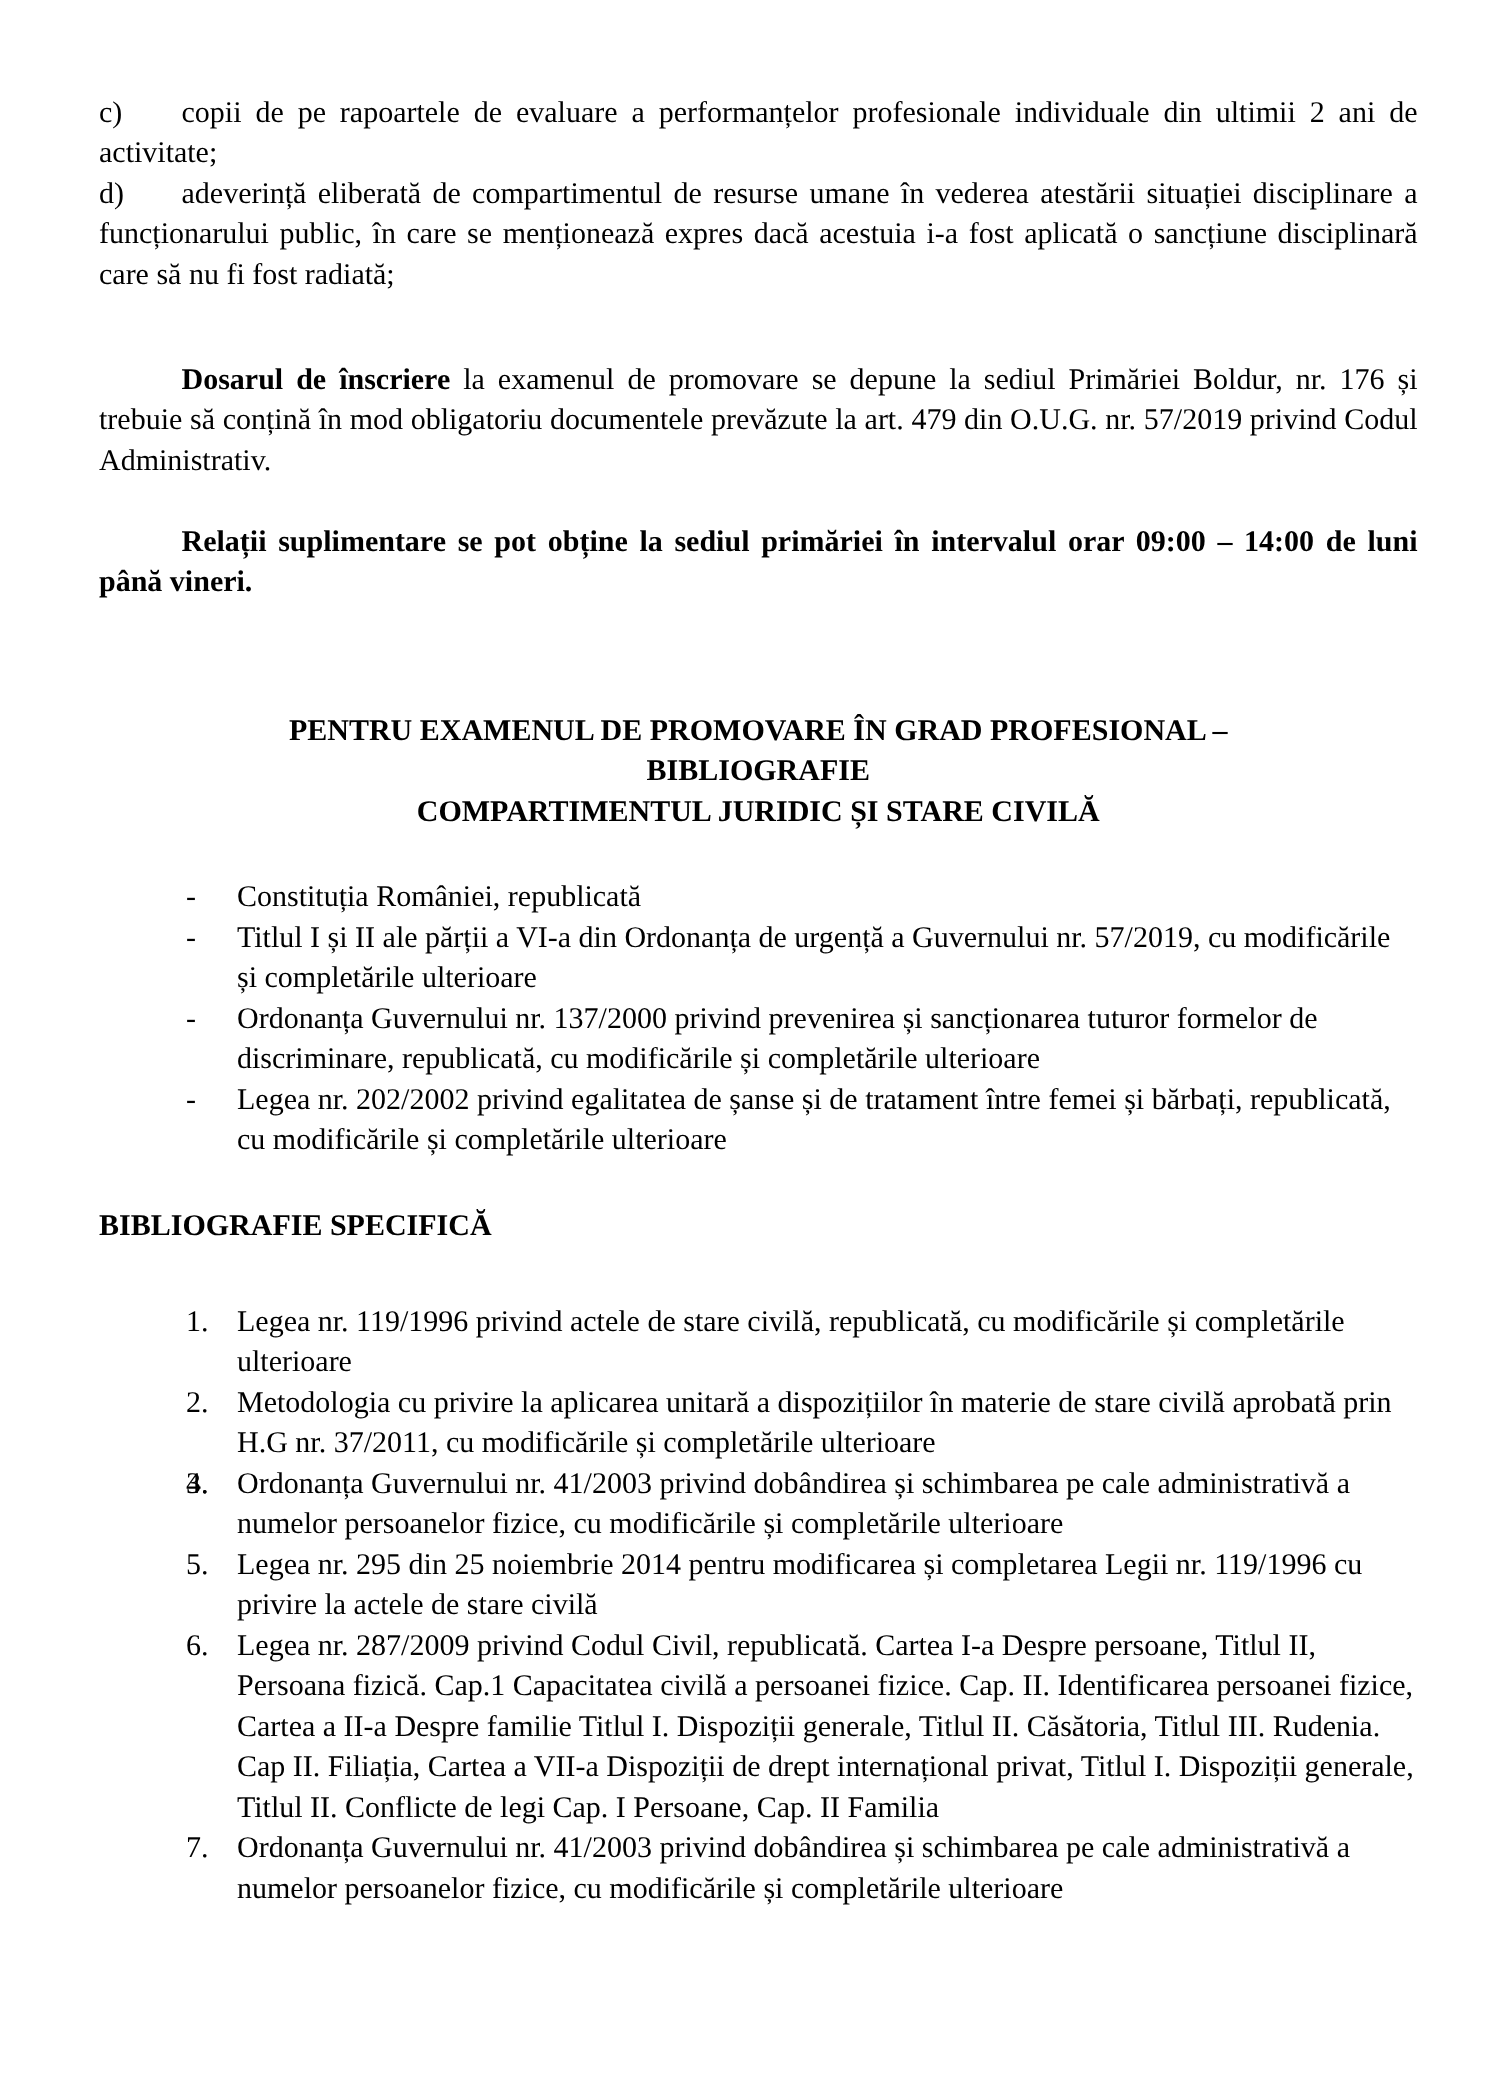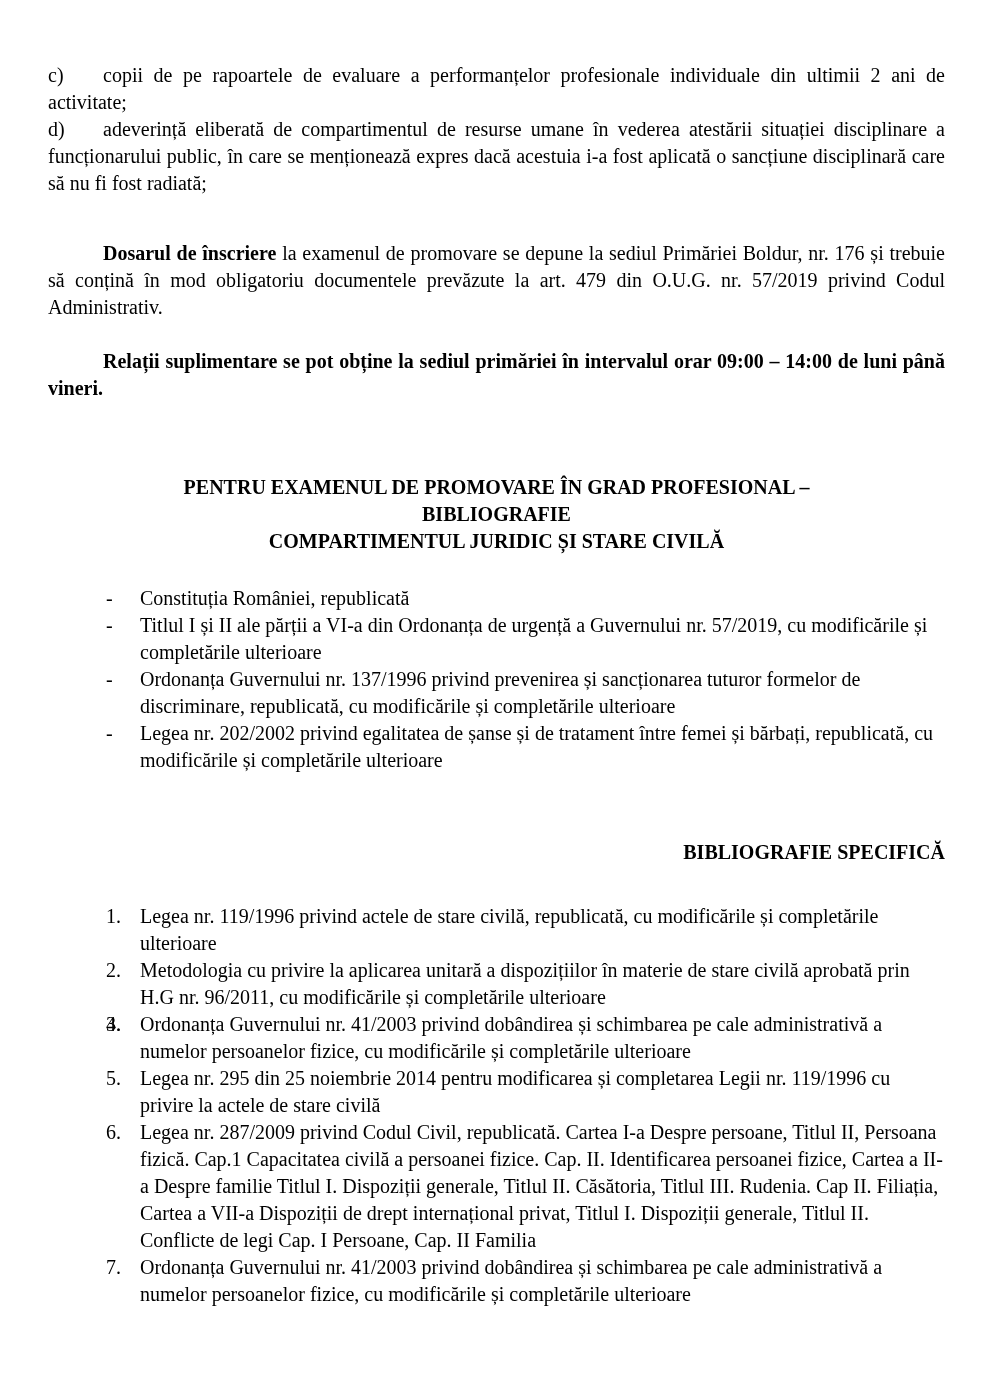--- a/index.html
+++ b/index.html
@@ -12,21 +12,21 @@
     width: 990px;
     height: 1400px;
     margin: 0 auto;
     background: #ffffff;
     color: #000000;
     font-family: "Liberation Serif", "DejaVu Serif", serif;
     font-size: 20px;
     line-height: 27px;
     overflow: hidden;
     box-sizing: border-box;
-    padding: 62px 45px 0 48px;
+    padding: 62px 45px 0 66px;
   }
   p { margin: 0; }
 
   
   .intro-par {
     text-align: justify;
   }
   .intro-label {
     display: inline-block;
     width: 55px;
@@ -46,22 +46,22 @@
   }
   .bold { font-weight: bold; }
 
   
   .biblio-title {
     margin-top: 72px;
     text-align: center;
     font-weight: bold;
   }
   .specific-title {
-    margin-top: 65px;
-    text-align: right;
+    margin-top: 30px;
+    text-align: left;
     font-weight: bold;
   }
 
   
   .list { margin-top: 30px; }
   .num-list { margin-top: 37px; }
   .li {
     position: relative;
     padding-left: 92px;
     text-align: left;
@@ -95,38 +95,38 @@
     <div class="li">
       <span class="marker">-</span>
       <span>Constituția României, republicată</span>
     </div>
     <div class="li">
       <span class="marker">-</span>
       <span>Titlul I și II ale părții a VI-a din Ordonanța de urgență a Guvernului nr. 57/2019, cu modificările și completările ulterioare</span>
     </div>
     <div class="li">
       <span class="marker">-</span>
-      <span>Ordonanța Guvernului nr. 137/1996 privind prevenirea și sancționarea tuturor formelor de discriminare, republicată, cu modificările și completările ulterioare</span>
+      <span>Ordonanța Guvernului nr. 137/2000 privind prevenirea și sancționarea tuturor formelor de discriminare, republicată, cu modificările și completările ulterioare</span>
     </div>
     <div class="li">
       <span class="marker">-</span>
       <span>Legea nr. 202/2002 privind egalitatea de șanse și de tratament între femei și bărbați, republicată, cu modificările și completările ulterioare</span>
     </div>
   </div>
 
   <div class="specific-title">BIBLIOGRAFIE SPECIFICĂ</div>
 
   <div class="num-list">
     <div class="li">
       <span class="marker">1.</span>
       <span>Legea nr. 119/1996 privind actele de stare civilă, republicată, cu modificările și completările ulterioare</span>
     </div>
     <div class="li">
       <span class="marker">2.</span>
-      <span>Metodologia cu privire la aplicarea unitară a dispozițiilor în materie de stare civilă aprobată prin H.G nr. 96/2011, cu modificările și completările ulterioare</span>
+      <span>Metodologia cu privire la aplicarea unitară a dispozițiilor în materie de stare civilă aprobată prin H.G nr. 37/2011, cu modificările și completările ulterioare</span>
     </div>
     <div class="li">
       <span class="marker">3.</span>
     </div>
     <div class="li">
       <span class="marker">4.</span>
       <span>Ordonanța Guvernului nr. 41/2003 privind dobândirea și schimbarea pe cale administrativă a numelor persoanelor fizice, cu modificările și completările ulterioare</span>
     </div>
     <div class="li">
       <span class="marker">5.</span>

